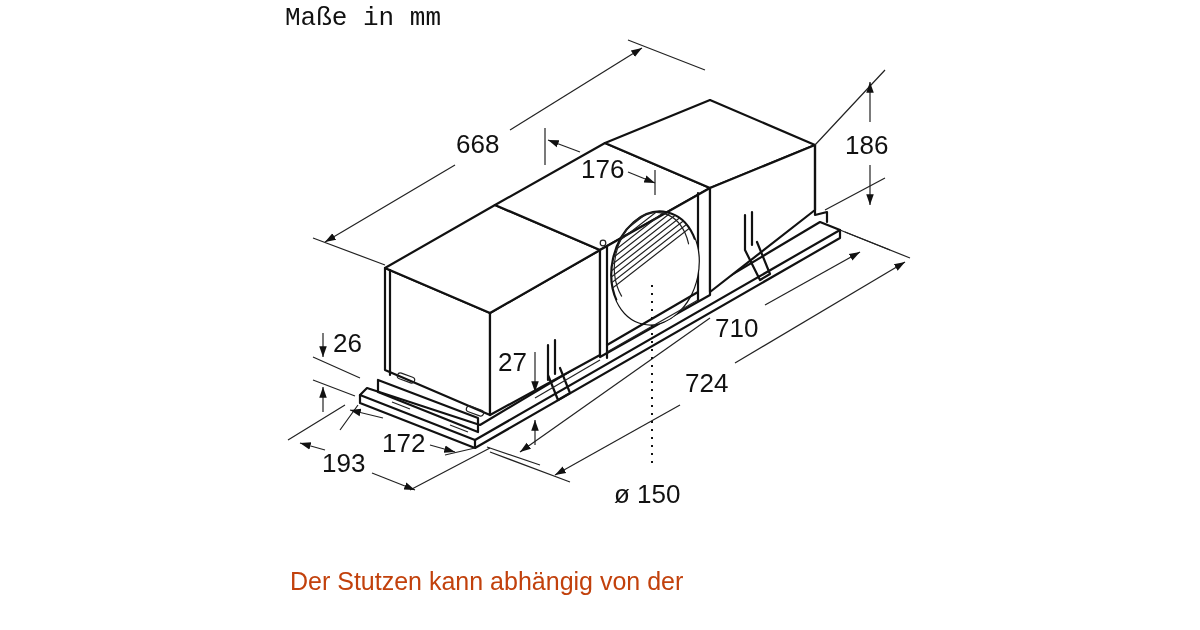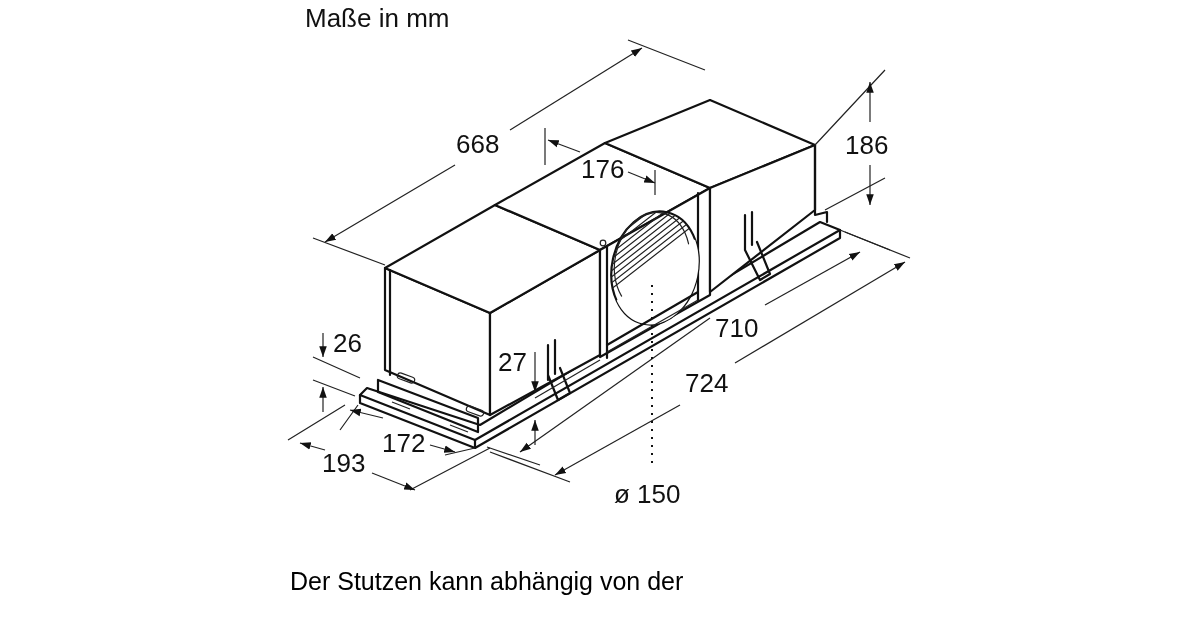--- a/index.html
+++ b/index.html
@@ -1,18 +1,18 @@
 <!DOCTYPE html>
 <html><head>
 <meta charset="utf-8">
 <style>
   html, body { margin:0; padding:0; background:#ffffff; }
   body { width:1200px; height:630px; overflow:hidden; position:relative; font-family:"Liberation Sans", sans-serif; color:#111; }
-  .title { position:absolute; left:305px; top:2px; font-size:26px; line-height:32px; color:#111; }
-  .note { position:absolute; left:290px; top:566px; font-size:25px; line-height:30px; color:#000000; }
+  .title { position:absolute; left:285px; top:2px; font-size:26px; line-height:32px; color:#111;font-family:Liberation Mono, monospace; }
+  .note { position:absolute; left:290px; top:566px; font-size:25px; line-height:30px; color:#c2410c; }
   svg.drawing { position:absolute; left:0; top:0; }
   .dimtext { font-family:"Liberation Sans", sans-serif; font-size:26px; fill:#111; }
   .thick { stroke:#111; stroke-width:2.2; fill:none; stroke-linejoin:round; stroke-linecap:round; }
   .thin { stroke:#222; stroke-width:1.2; fill:none; }
   .face { fill:#fff; stroke:#111; stroke-width:2.2; stroke-linejoin:round; }
 </style>
 </head>
 <body>
 
 <div class="title">Maße in mm</div>

